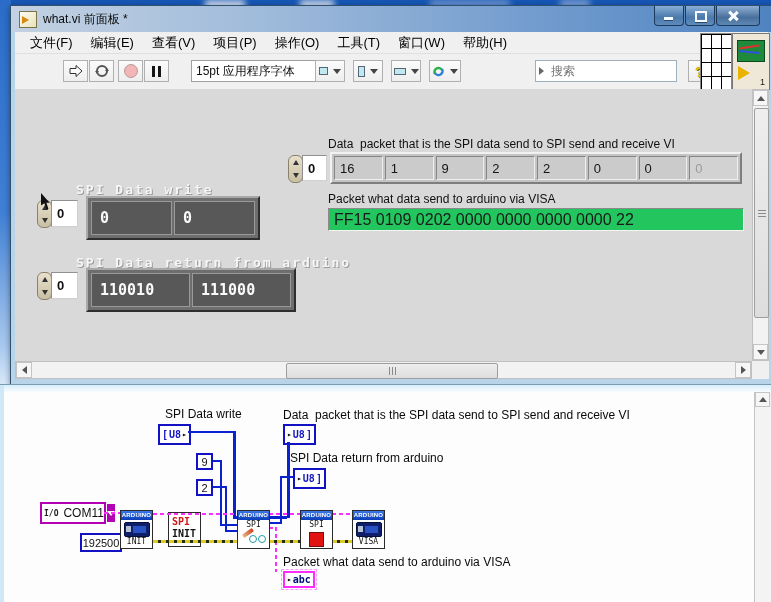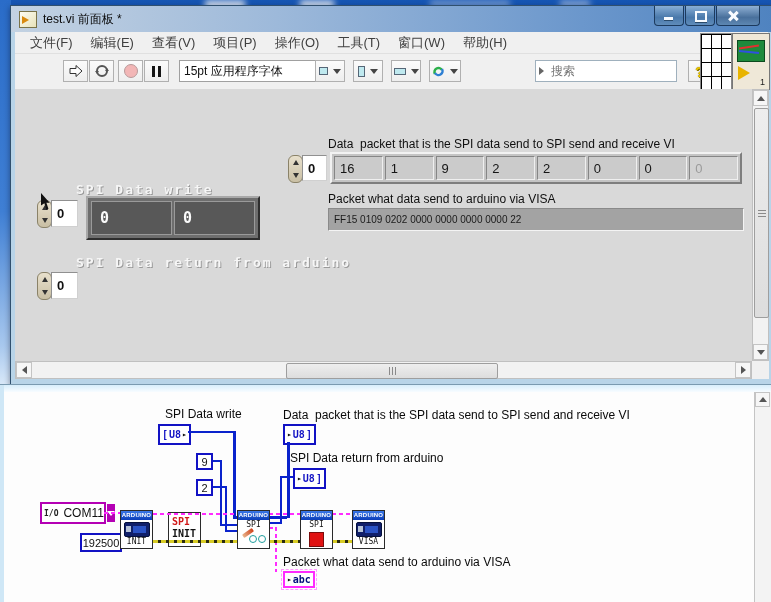--- a/index.html
+++ b/index.html
@@ -29,21 +29,21 @@
       background:linear-gradient(180deg,#88aed6,#4a79ab 60%,#5f8cba);
       border-radius:0 0 4px 4px;margin-left:1px;position:relative}
   .winbtn.close{width:42px;background:linear-gradient(180deg,#8fb0d4,#49709c 60%,#5d87b2)}
   .glyph-min{position:absolute;left:9px;top:11px;width:9px;height:3px;background:#f8fbff;box-shadow:0 1px 0 #2a4a6a}
   .glyph-max{position:absolute;left:9px;top:5px;width:8px;height:7px;border:2px solid #f8fbff;box-shadow:0 1px 0 #2a4a6a}
   .glyph-x1,.glyph-x2{position:absolute;left:15px;top:4px;width:2.5px;height:12px;background:#f8fbff}
   .glyph-x1{transform:rotate(45deg)}.glyph-x2{transform:rotate(-45deg)}
   
   .menubar{left:4px;top:26px;width:753px;height:22px;background:#f0f0f0;display:flex;
            align-items:center;padding-left:6px;box-sizing:border-box;border-bottom:1px solid #e0e0e0}
-  .menu-item{font-size:13px;color:#404040;padding:2px 9px}
+  .menu-item{font-size:13px;color:#000000;padding:2px 9px}
   .toolbar{left:4px;top:48px;width:753px;height:35px;background:#f0f0f0;border-bottom:1px solid #c8c8c8}
   .tbtn{position:absolute;top:6px;height:22px;background:linear-gradient(#fbfbfb,#eeeeee);
         border:1px solid #b0b0b0;box-sizing:border-box;display:flex;align-items:center;justify-content:center}
   .combo{position:absolute;top:6px;height:22px;background:#fff;border:1px solid #a0a0a0;
          box-sizing:border-box;display:flex;align-items:center;font-size:12px;color:#111;padding:0 4px}
   .dd-arrow{width:0;height:0;border-left:4px solid transparent;border-right:4px solid transparent;
             border-top:5px solid #444;margin-left:5px}
   .pause i{width:3px;height:11px;background:#151515;margin:0 1.5px}
   .abort i{width:12px;height:12px;border-radius:50%;background:#f2b6b6;border:1px solid #b89a9a}
   .search{position:absolute;top:6px;height:22px;background:#fff;border:1px solid #9fb0bd;
@@ -92,23 +92,23 @@
   .spin-up{width:0;height:0;border-left:3px solid transparent;border-right:3px solid transparent;border-bottom:5px solid #333}
   .spin-dn{width:0;height:0;border-left:3px solid transparent;border-right:3px solid transparent;border-top:5px solid #333}
   .idx-box{background:#fff;border:1px solid #909090;border-right-color:#d0d0d0;border-bottom-color:#d0d0d0;
       font-size:13px;font-weight:bold;color:#111;display:flex;align-items:center;padding-left:5px;box-sizing:border-box}
   .arr-lite{background:#c4c4c4;border-top:2px solid #f2f2f2;border-left:2px solid #f2f2f2;
       border-right:2px solid #7e7e7e;border-bottom:2px solid #7e7e7e;display:flex;gap:2px;padding:2px;box-sizing:border-box}
   .cell-lite{background:#cbcbcb;border-top:1px solid #868686;border-left:1px solid #868686;
       border-right:1px solid #efefef;border-bottom:1px solid #efefef;
       font-size:13px;color:#151515;display:flex;align-items:center;padding-left:5px;box-sizing:border-box;flex:1}
   .cell-dim{color:#9b9b9b;background:#d2d2d2}
-  .str-ind{background:#a3a3a3;border-top:1px solid #8a8a8a;border-left:1px solid #8a8a8a;
+  .str-ind{background:#22c55e;border-top:1px solid #8a8a8a;border-left:1px solid #8a8a8a;
       border-right:1px solid #f4f4f4;border-bottom:1px solid #f4f4f4;
-      font-size:10px;color:#1a1a1a;display:flex;align-items:center;padding-left:5px;box-sizing:border-box}
+      font-size:16px;color:#1a1a1a;display:flex;align-items:center;padding-left:5px;box-sizing:border-box}
   .arr-dark{background:#6e6e6e;border-top:2px solid #a8a8a8;border-left:2px solid #a8a8a8;
       border-right:2px solid #2e2e2e;border-bottom:2px solid #2e2e2e;display:flex;gap:2px;padding:3px;box-sizing:border-box}
   .cell-dark{background:#585858;border:1px solid #9a9a9a;font-family:"DejaVu Sans Mono",monospace;
       font-weight:bold;font-size:15px;color:#fafafa;display:flex;align-items:center;padding-left:8px;box-sizing:border-box;flex:1}
   .cursor{width:12px;height:17px;background:#111;
       clip-path:polygon(0 0,0 74%,28% 60%,46% 100%,62% 93%,45% 57%,72% 57%);
       filter:drop-shadow(1px 0 0 #fff) drop-shadow(-1px 0 0 #fff)}
   
   .bd-window{left:0;top:384px;width:771px;height:218px;background:#fdfdfd;border-top:1px solid #7a9ab0}
   .bd-topedge{left:0;top:0;width:771px;height:7px;background:linear-gradient(#d8eefc,#f7fcff)}
@@ -159,21 +159,21 @@
   <div class="blob" style="left:560px;top:0;width:30px;height:8px;opacity:.5"></div>
 </div>
 <div class="abs desk-stripe"></div>
 
 <div class="abs fp-window">
 
   <div class="abs titlebar">
     <span class="title-icon">
         <i></i>
       </span>
-    <span class="title-text">test.vi 前面板 *</span>
+    <span class="title-text">what.vi 前面板 *</span>
     <span class="winbtns">
       <span class="winbtn">
           <span class="glyph-min"></span>
         </span>
       <span class="winbtn">
           <span class="glyph-max"></span>
         </span>
       <span class="winbtn close">
           <span class="glyph-x1"></span>
           <span class="glyph-x2"></span>
@@ -206,21 +206,21 @@
           <path d="M3 10 l-2 -3 h4 z" fill="#555"></path>
       </svg>
     </div>
     <div class="tbtn abort" style="left:103px;width:25px">
         <i></i>
       </div>
     <div class="tbtn pause" style="left:129px;width:25px">
         <i></i>
         <i></i>
       </div>
-    <div class="combo" style="left:164px;width:150px">
+    <div class="combo" style="left:176px;width:150px">
       <span style="flex:1">15pt 应用程序字体</span>
       <span class="dd-arrow"></span>
     </div>
     <div class="tbtn" style="left:300px;width:30px">
       <span class="mini-ico" style="width:7px;height:6px"></span>
       <span class="dd-arrow"></span>
     </div>
     <div class="tbtn" style="left:338px;width:30px">
       <span class="mini-ico" style="width:5px;height:9px"></span>
       <span class="dd-arrow"></span>
@@ -290,20 +290,24 @@
       <div class="cell-dark">0</div>
     </div>
     <div class="abs cursor" style="left:26px;top:104px"></div>
 
     <div class="abs fp-label-lite" style="left:61px;top:166px">SPI Data return from arduino</div>
     <div class="abs spinner" style="left:22px;top:183px">
       <span class="spin-up"></span>
       <span class="spin-dn"></span>
     </div>
     <div class="abs idx-box" style="left:36px;top:183px;width:27px;height:27px">0</div>
+    <div class="abs arr-dark" style="left:71px;top:179px;width:210px;height:44px">
+      <div class="cell-dark">110010</div>
+      <div class="cell-dark">111000</div>
+    </div>
   </div>
 
   <div class="abs vscroll">
     <div class="sb-btn" style="left:0;top:0;width:15px;height:16px">
         <span class="tri-up"></span>
       </div>
     <div class="thumb" style="left:1px;top:18px;width:13px;height:208px">
         <div class="grip-v">
           <i></i>
           <i></i>

